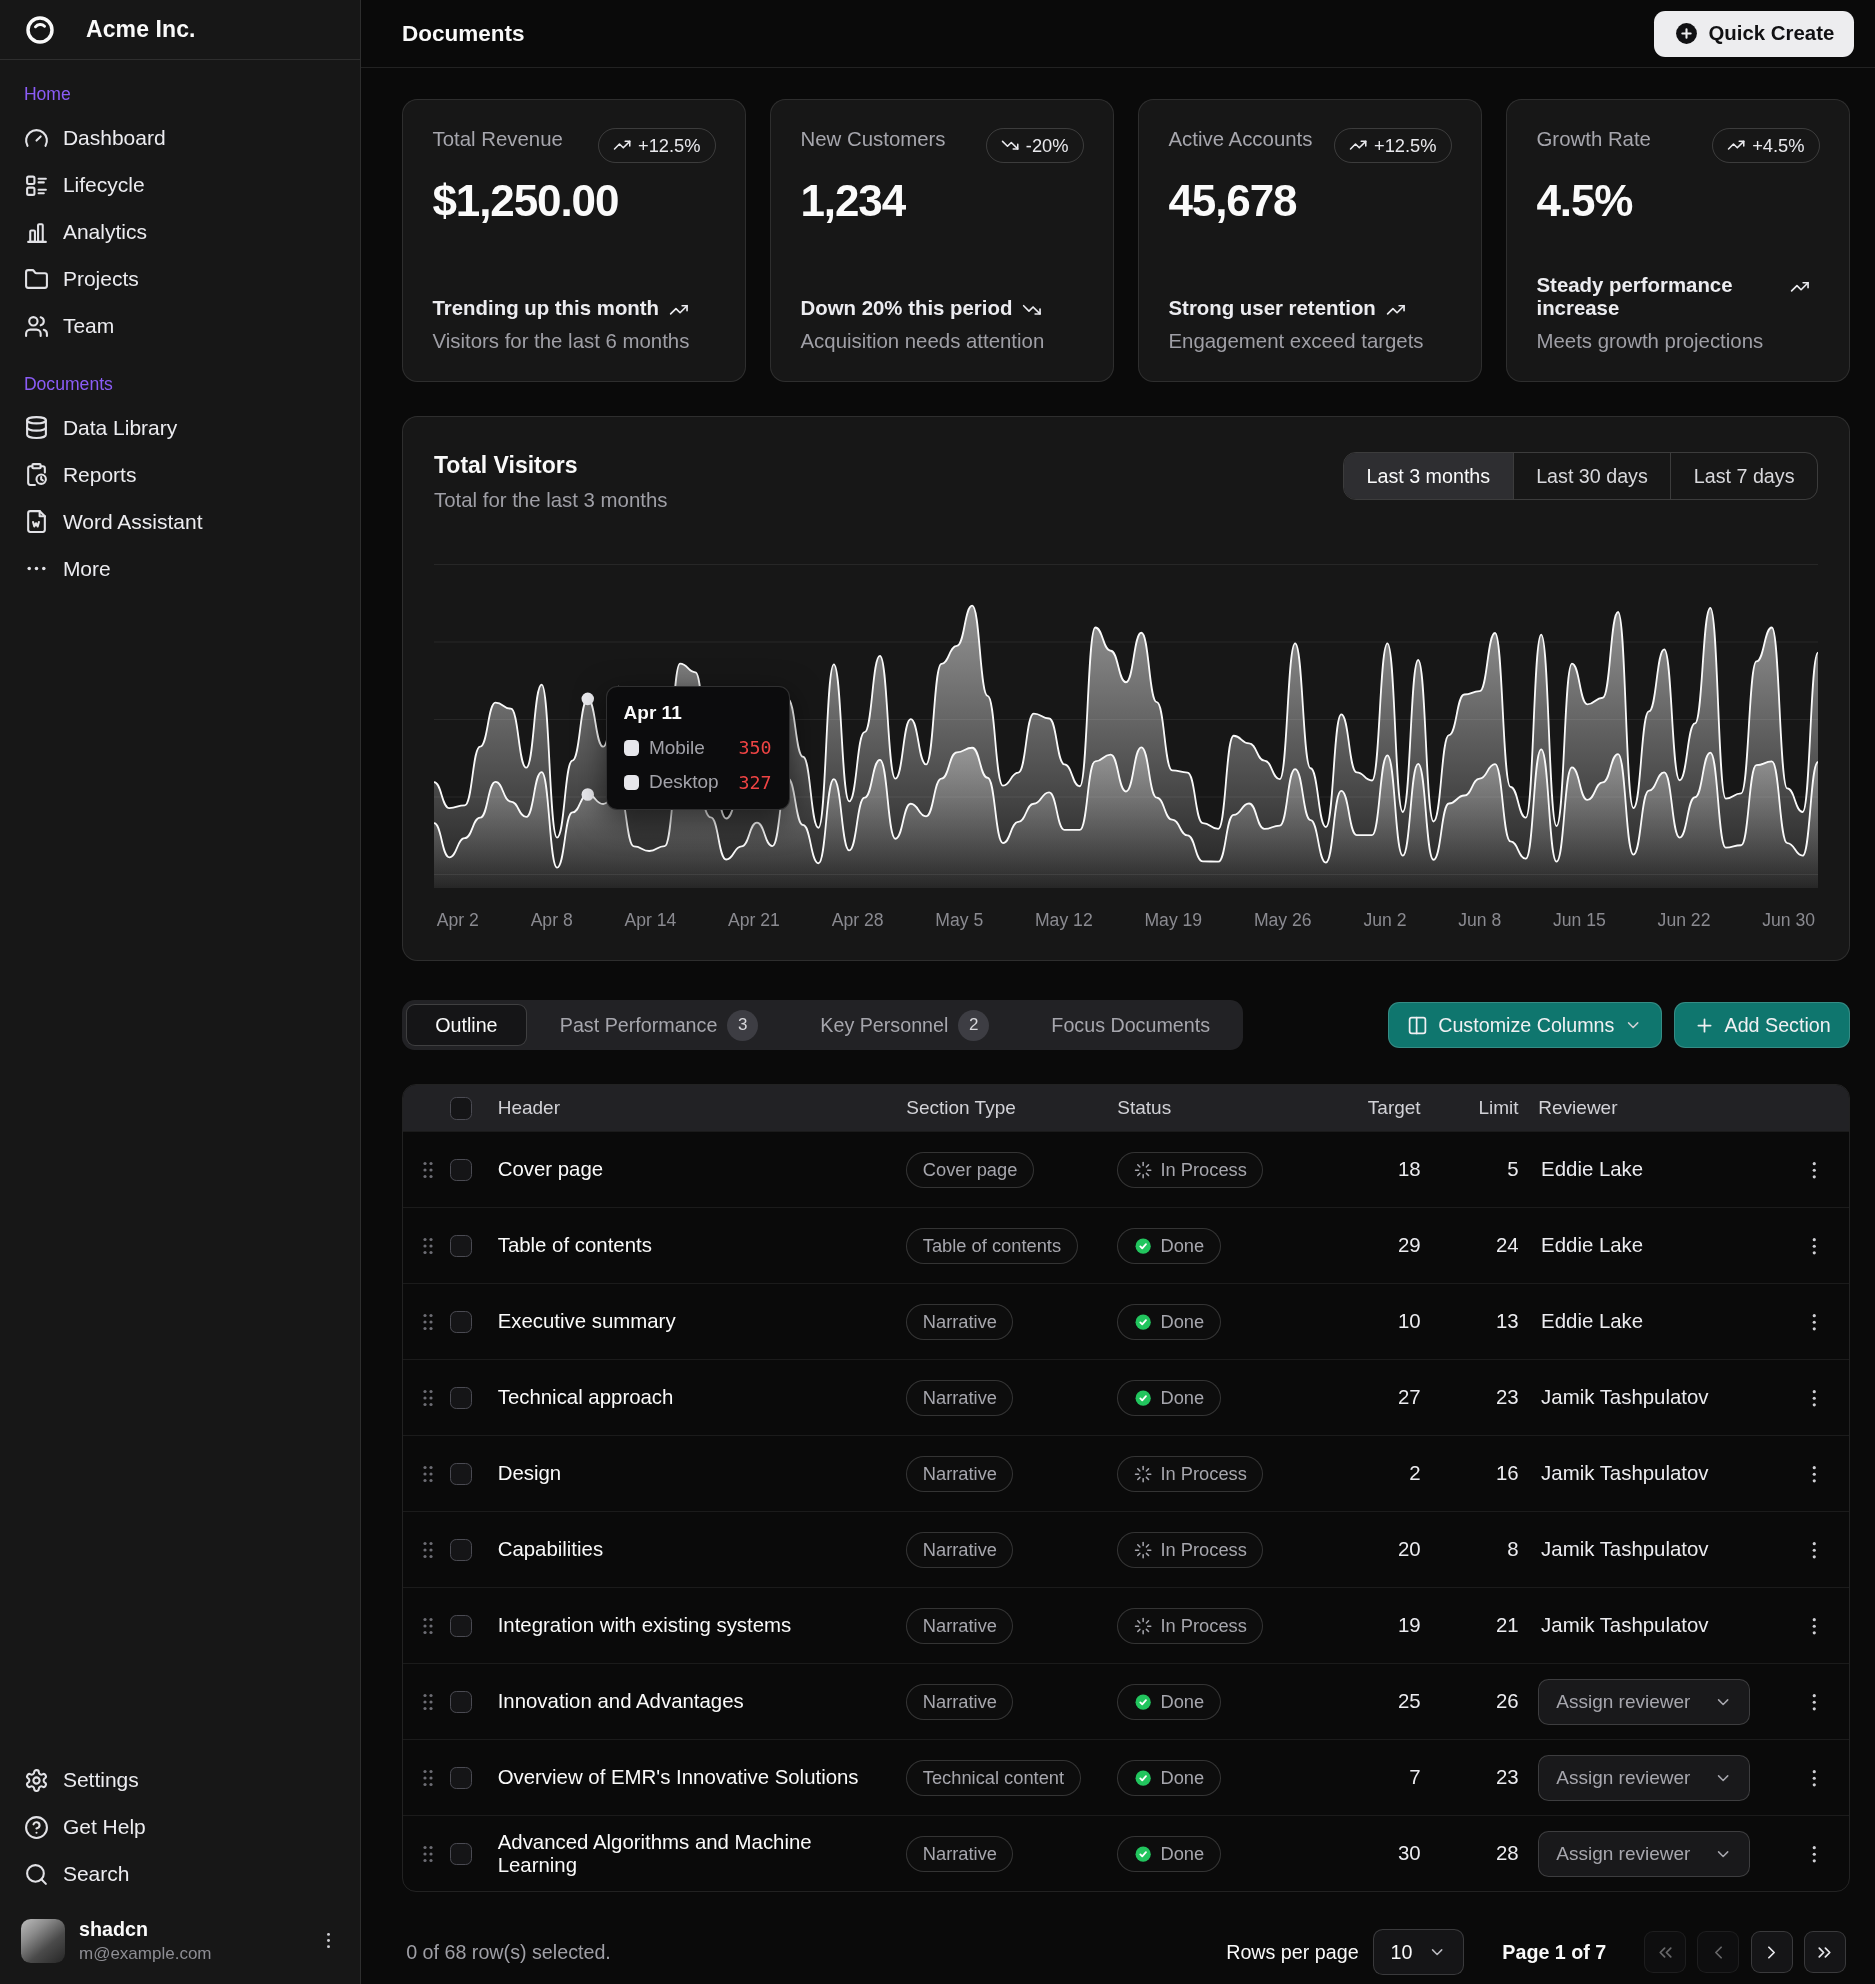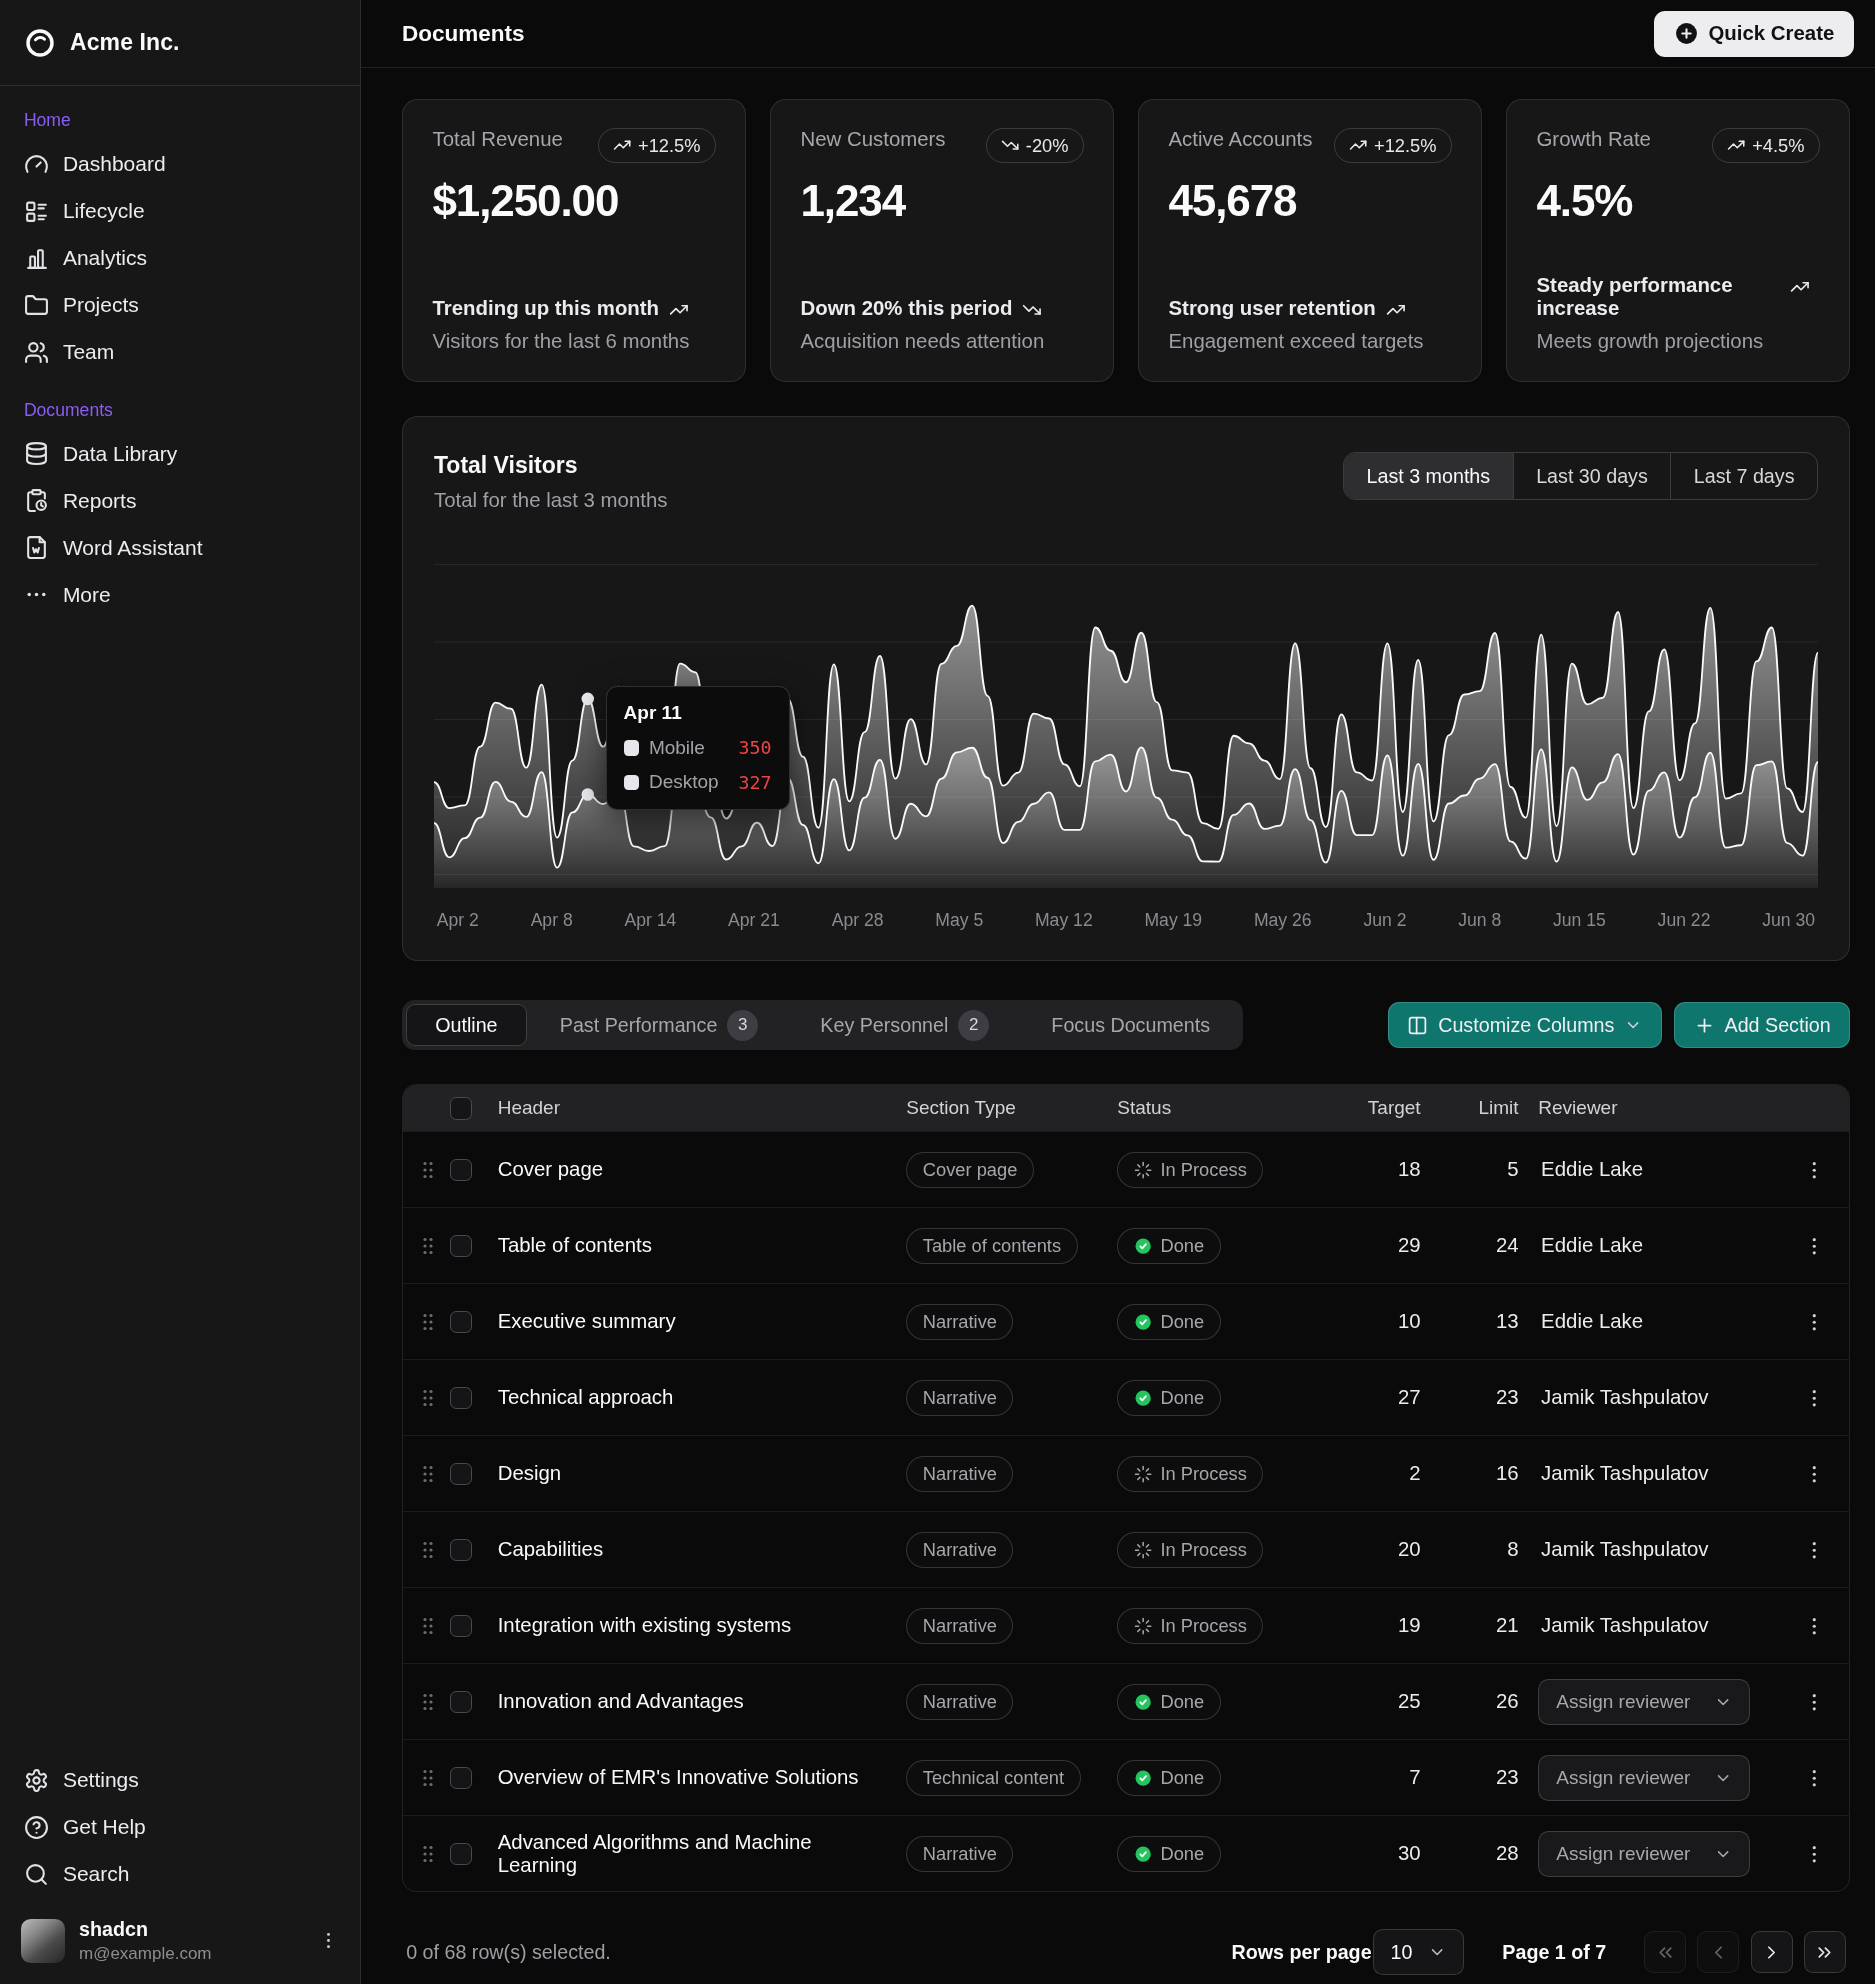--- a/index.html
+++ b/index.html
@@ -10,21 +10,21 @@
   *{box-sizing:border-box;margin:0;padding:0}
   html{background:var(--bg)}
   body{width:1875px;height:1985px;overflow:hidden;display:flex;background:var(--bg);
        color:var(--text);font-family:"Liberation Sans",sans-serif;}
   .icon{display:inline-flex;flex:none}
   .icon svg{width:100%;height:100%;display:block}
 
   
   .sidebar{width:361px;min-width:361px;background:var(--panel);border-right:0.7px solid var(--border);
            display:flex;flex-direction:column;}
-  .sidebar-header{height:86px;display:flex;align-items:center;gap:14px;padding:0 24px;
+  .sidebar-header{height:60px;display:flex;align-items:center;gap:30px;padding:0 24px;
                   border-bottom:0.7px solid var(--border);flex:none}
   .brand-logo{width:32px;height:32px;color:#fafafa}
   .brand-name{font-size:23px;font-weight:700;letter-spacing:0.1px}
   .nav{padding:15.5px 11.2px 0}
   .nav-group{margin-bottom:15.5px}
   .group-label{font-size:17.6px;color:#8b5cf6;padding:8.4px 12.7px 9.8px}
   .nav-item{display:flex;align-items:center;gap:14px;height:47px;padding:0 12.7px;border-radius:9.8px;
             font-size:21px;color:#ececf0;cursor:pointer}
   .nav-item .icon{width:25px;height:25px;color:#e2e2e6}
   .nav-footer{margin-top:auto;padding:0 11.2px 4.2px}
@@ -118,21 +118,21 @@
   .assign{display:flex;align-items:center;justify-content:space-between;width:212px;height:46px;
           padding:0 17px;border:0.7px solid var(--border2);border-radius:10.5px;background:#19191b;
           color:#a6a6ad;font-size:19px;cursor:pointer}
   .assign .icon{width:18.3px;height:18.3px}
   .kebab{width:22.5px;height:22.5px;color:#cfcfd4;justify-self:center;cursor:pointer}
 
   
   .table-footer{display:flex;align-items:center;margin-top:37px;padding:0 4.2px}
   .selected{font-size:19.7px;color:#9f9fa6}
   .foot-right{margin-left:auto;display:flex;align-items:center}
-  .rpp-label{font-size:19.7px;font-weight:700;margin-right:1px}
+  .rpp-label{font-size:19.7px;font-weight:400;margin-right:14px}
   .rpp-select{display:flex;align-items:center;gap:15.5px;height:46px;padding:0 17px;border:0.7px solid var(--border2);
               border-radius:9.8px;background:#151517;font-size:19.7px;cursor:pointer}
   .rpp-select .icon{width:18.3px;height:18.3px;color:#b9b9bf}
   .page-indicator{font-size:19.7px;font-weight:600;margin:0 38px}
   .pager{display:flex;gap:11.2px}
   .pg-btn{width:42px;height:42px;border-radius:9.1px;border:0.7px solid var(--border2);background:#151517;
           color:#e9e9ed;display:flex;align-items:center;justify-content:center;cursor:pointer}
   .pg-btn .icon{width:21px;height:21px}
   .pg-btn.disabled{opacity:.42}
 </style>

